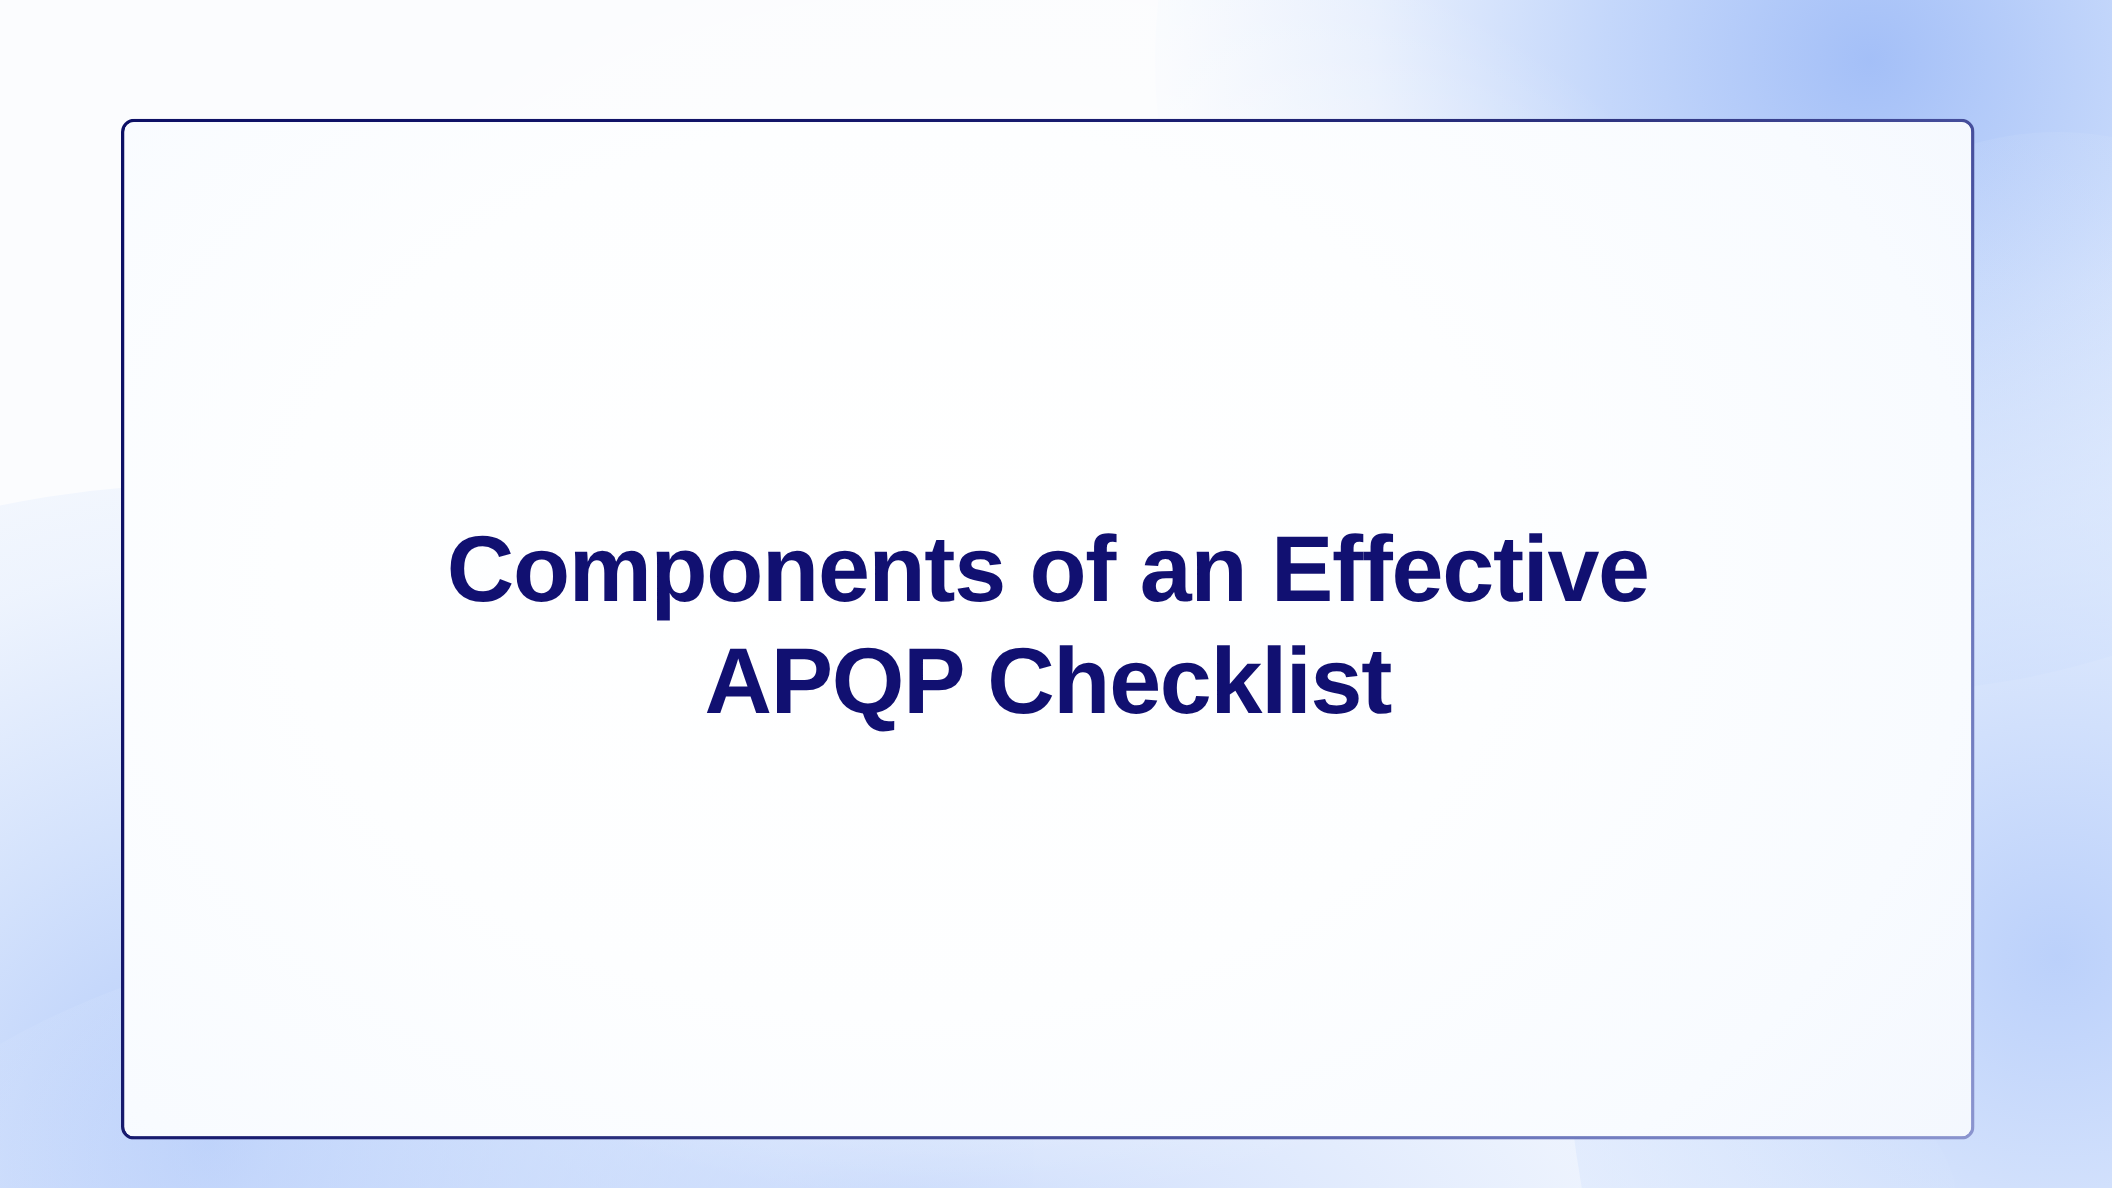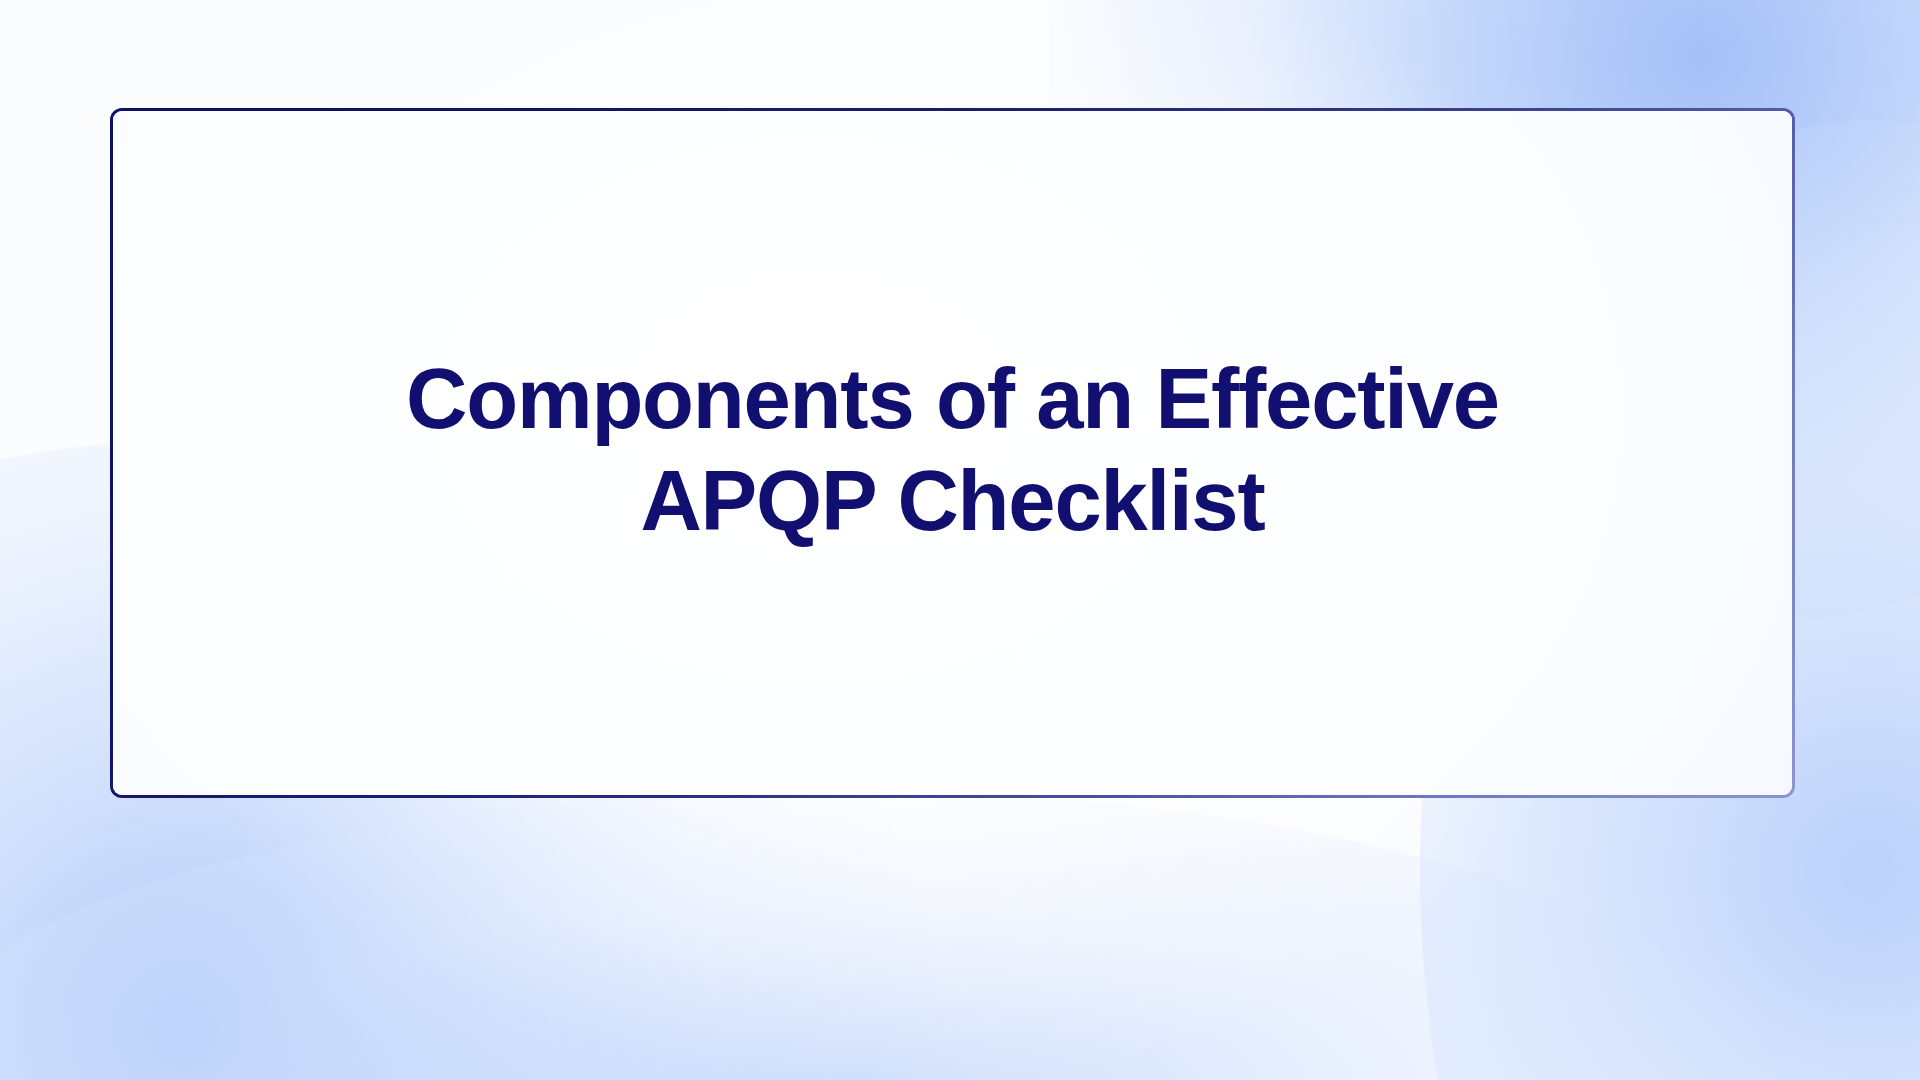--- a/index.html
+++ b/index.html
@@ -94,21 +94,21 @@
                 rgba(255, 255, 255, 0) 100%);
     pointer-events: none;
   }
 
   
   .card-frame {
     position: absolute;
     left: 110px;
     top: 108px;
     width: 1685px;
-    height: 690px;
+    height: 928px;
     box-sizing: border-box;
     border-radius: 12px;
     
     background:
       linear-gradient(#fcfcfd, #fcfcfd) padding-box,
       linear-gradient(131deg,
         #0d1065 0%,
         #121468 22%,
         #1b1f72 40%,
         #2e3480 54%,

